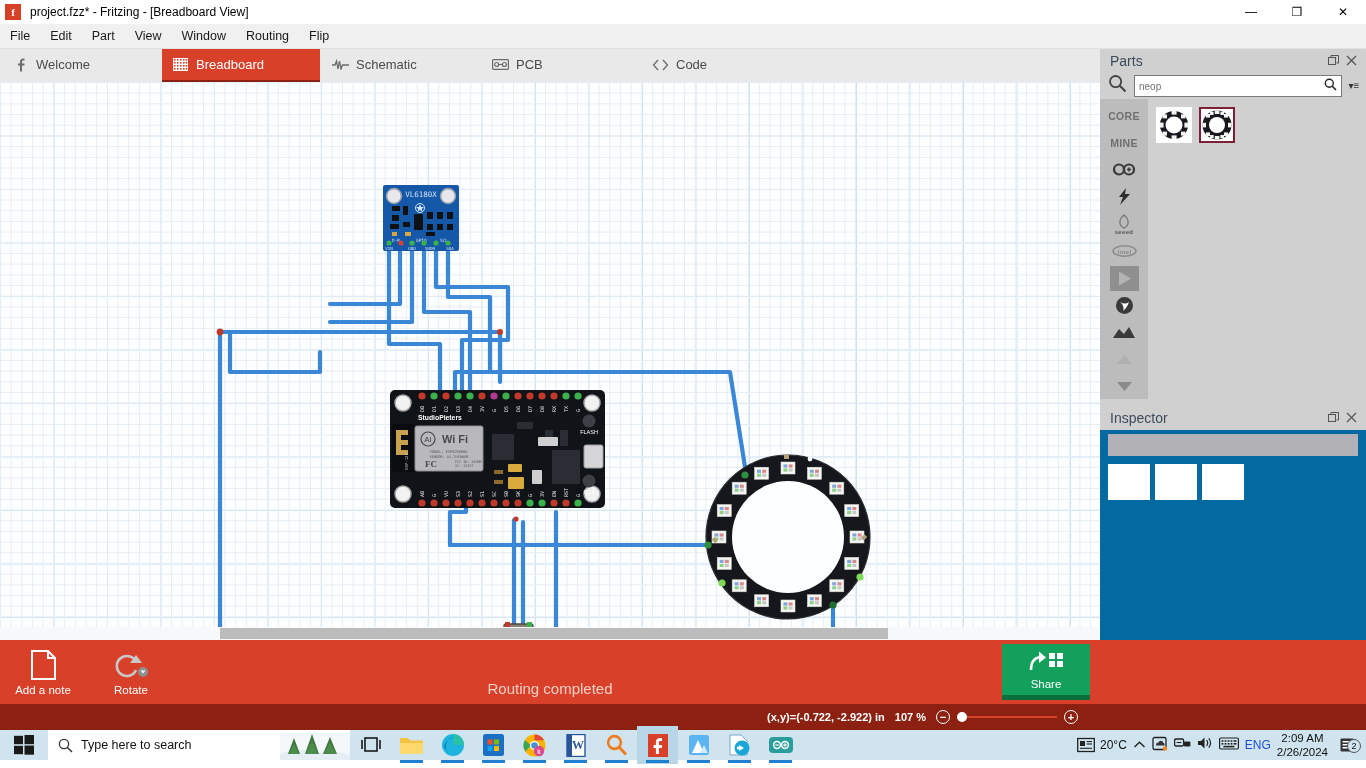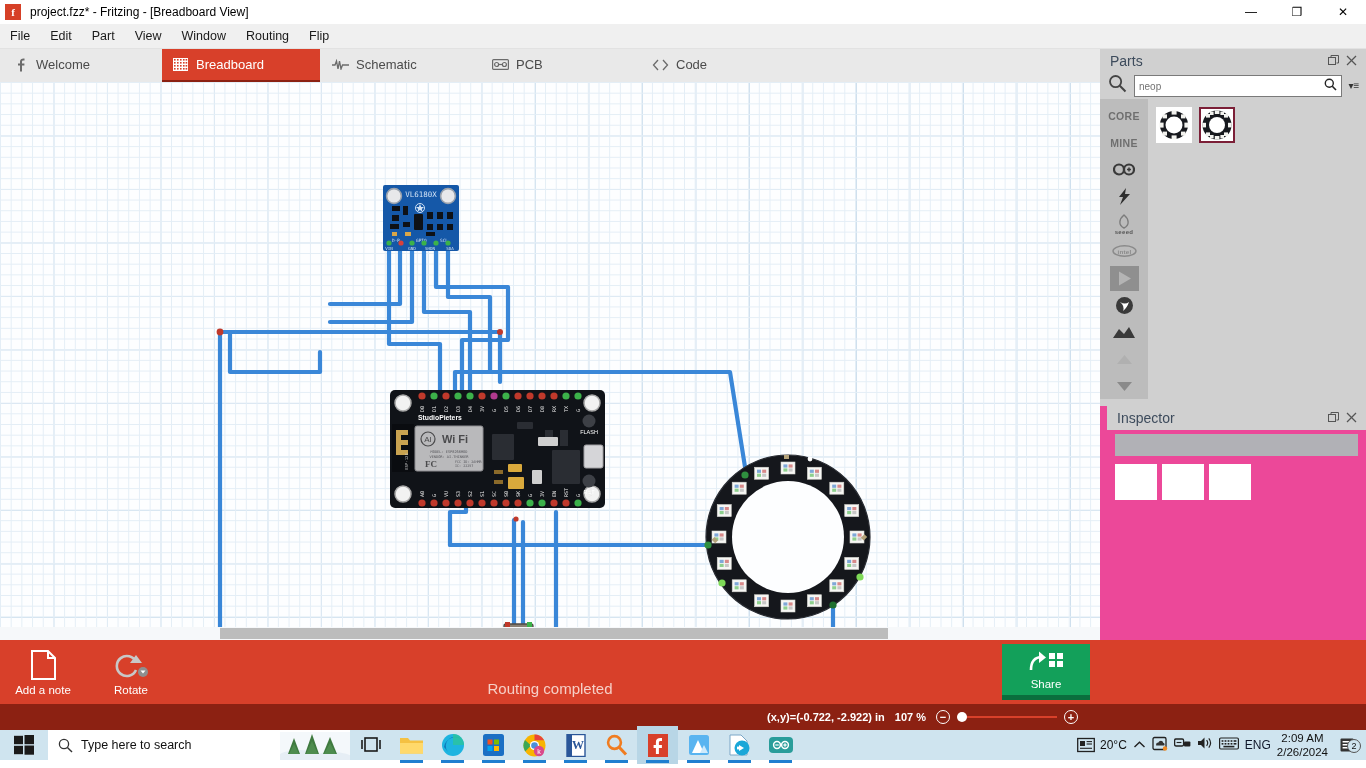--- a/index.html
+++ b/index.html
@@ -128,21 +128,21 @@
     flex: 1; background: #d0d0d0; padding: 8px 0 0 8px;
     display: flex; gap: 7px; align-items: flex-start;
   }
   .part-chip {
     width: 36px; height: 36px; background: #ffffff;
     display: flex; align-items: center; justify-content: center;
     border: 2px solid transparent;
   }
   .part-chip.selected { border-color: #7c1f37; }
 
-  .inspector-panel { position: relative; height: 325px; background: #ec4899; padding-left: 7px; }
+  .inspector-panel { position: relative; height: 325px; background: #0369a1; }
   .insp-titlebar {
     margin: 4px 8px 0 8px; height: 22px; background: #b1b1b6;
   }
   .insp-boxes { display: flex; gap: 5px; margin: 8px 0 0 8px; }
   .insp-box { width: 42px; height: 36px; background: #ffffff; }
 
   
   .bottombar {
     position: absolute; left: 0; top: 640px; width: 1366px; height: 64px;
     background: #d8402a;
@@ -981,21 +981,21 @@
               <rect x="14.6" y="3.2" width="2.8" height="1.6"></rect>
               <rect x="2.6" y="6" width="1.8" height="1.6"></rect>
               <rect x="5.6" y="6" width="1.8" height="1.6"></rect>
               <rect x="8.6" y="6" width="1.8" height="1.6"></rect>
               <rect x="11.6" y="6" width="1.8" height="1.6"></rect>
               <rect x="14.6" y="6" width="2.8" height="1.6"></rect>
               <rect x="4.4" y="8.8" width="11" height="1.6"></rect>
             </g>
           </svg>
       </span>
-      <span style="font-size:12px;color:#0f172a">ENG</span>
+      <span style="font-size:12px;color:#1d4ed8">ENG</span>
       <span class="clock">
         <div>2:09 AM</div>
         <div>2/26/2024</div>
       </span>
       <span class="notif">
         <svg width="17" height="17" viewBox="0 0 17 17">
             <rect x="1.5" y="1.5" width="13" height="13" rx="1" fill="#333"></rect>
             <g fill="#fff">
               <rect x="3.6" y="4" width="9" height="1.5"></rect>
               <rect x="3.6" y="7" width="9" height="1.5"></rect>

